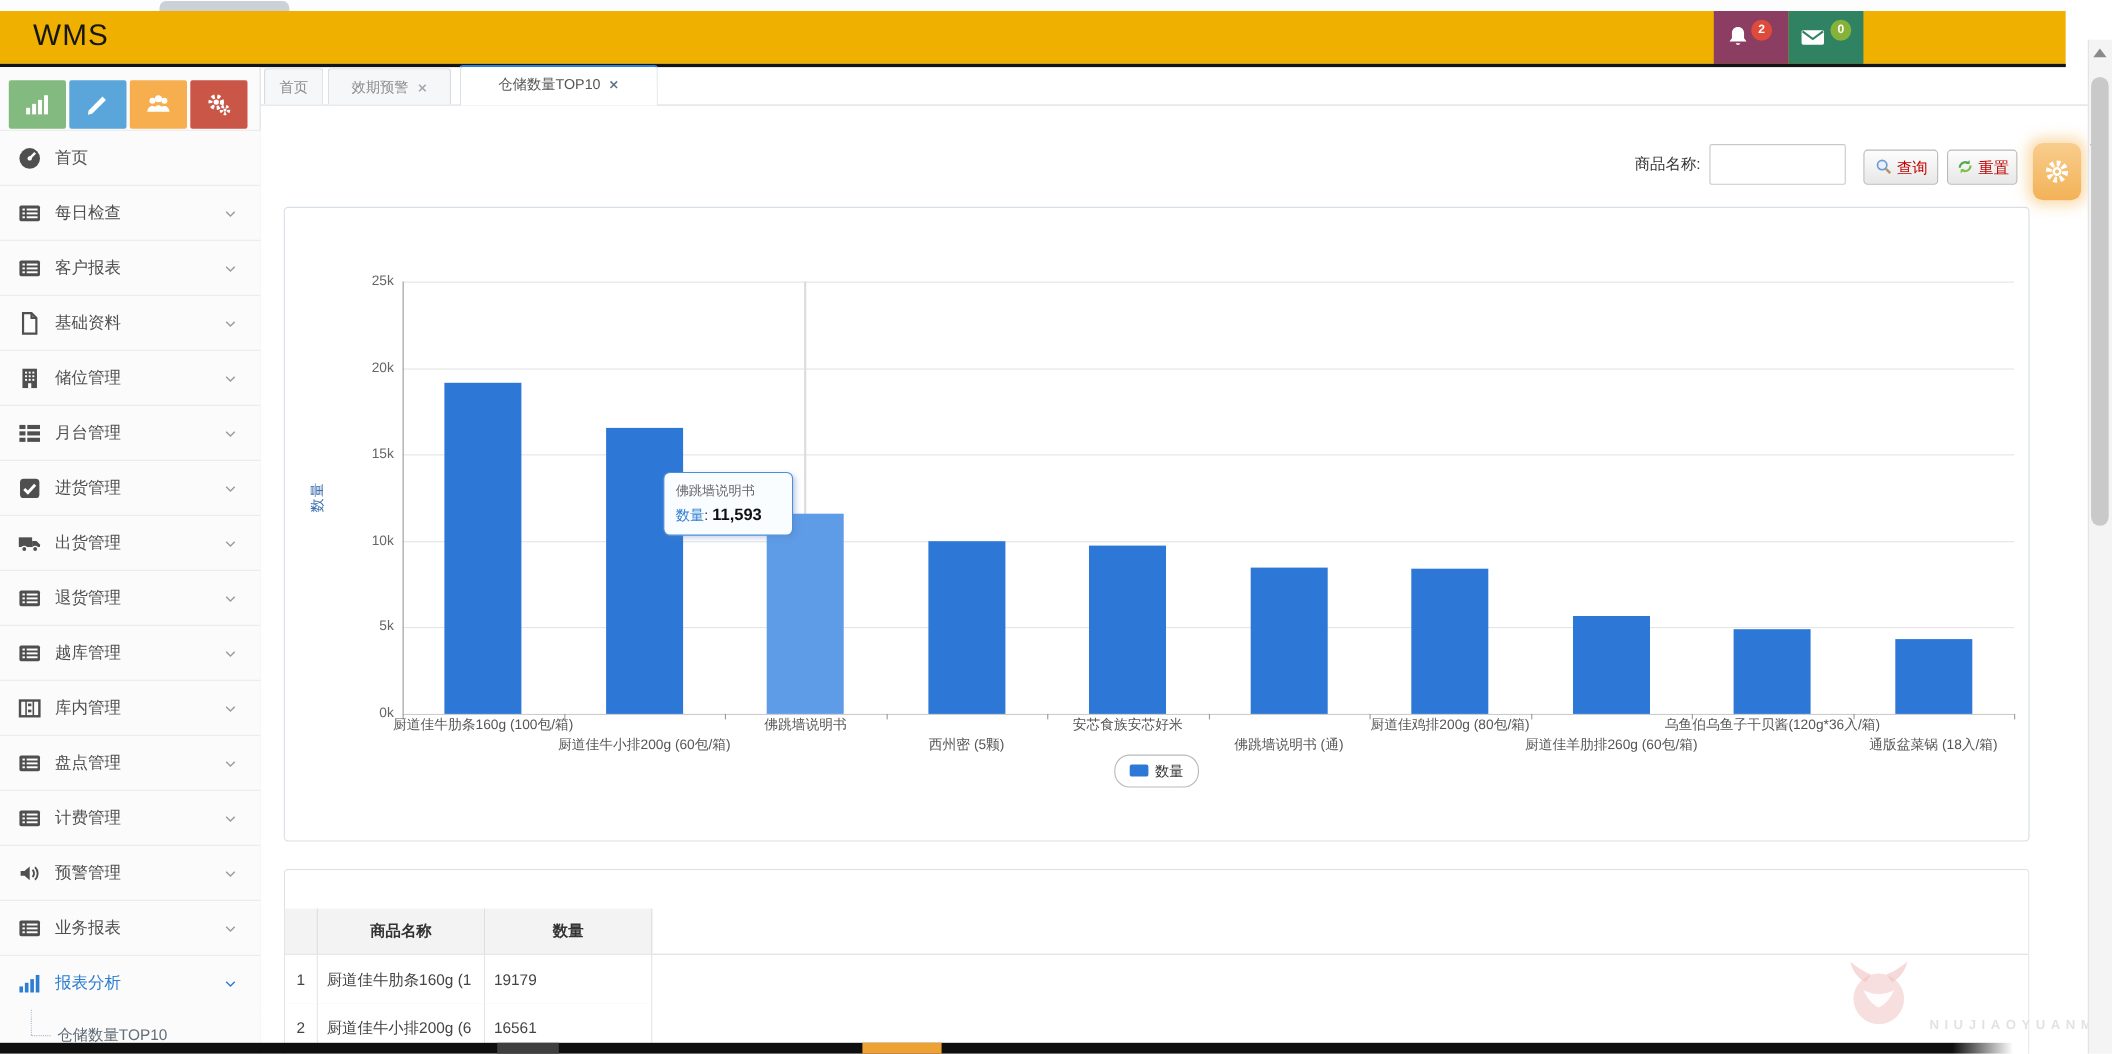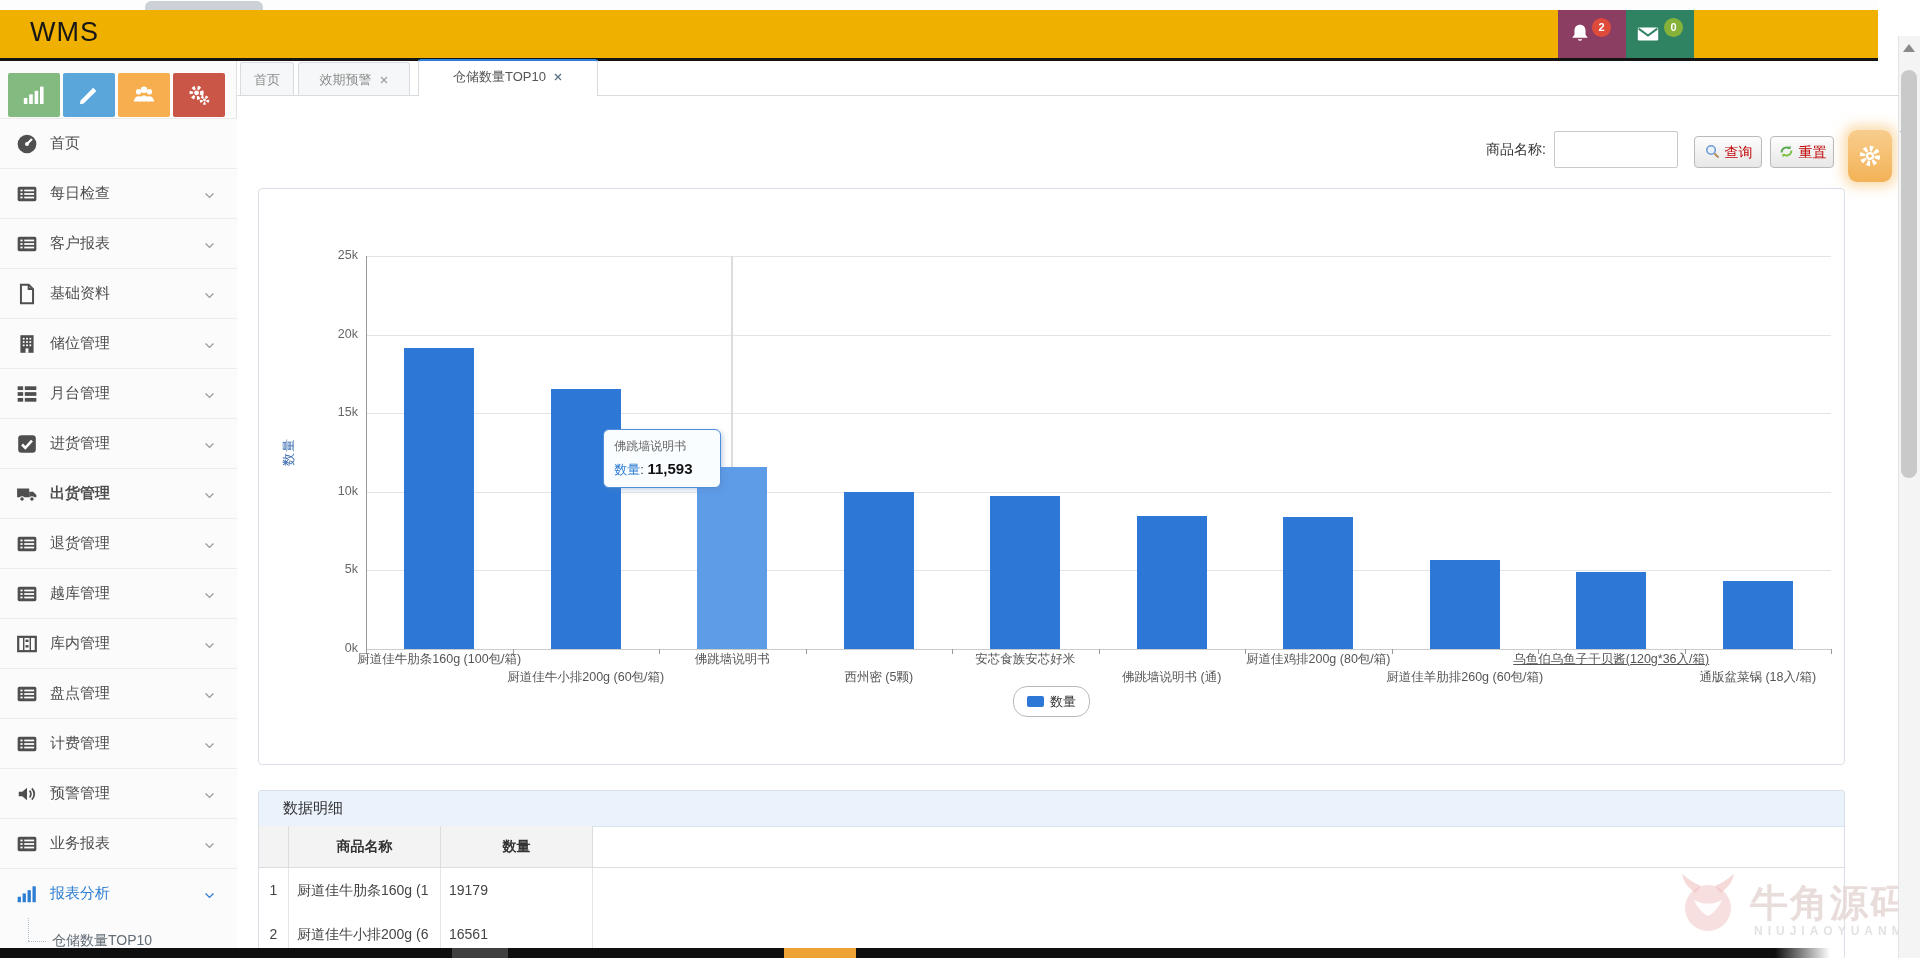--- a/index.html
+++ b/index.html
@@ -244,21 +244,21 @@
         <div class="menu-row" style="top: 357px;">
           <span class="menu-ic"><svg viewBox="0 0 20 20" width="22" height="22" style="color:#4f4f4f">
               <rect x="2" y="2" width="16" height="16" rx="3" fill="currentColor"></rect>
               <path d="M5.5 10.5l3 3 6-6.5" stroke="#fff" stroke-width="2.4" fill="none"></path>
             </svg></span>
           <span class="menu-label">进货管理</span>
           <span class="menu-chev"><svg viewBox="0 0 20 20" width="13" height="13" style="color:#9b9b9b">
               <path d="M4 7l6 6 6-6" fill="none" stroke="currentColor" stroke-width="2"></path>
             </svg></span>
         </div>
-        <div class="menu-row" style="top: 407px; font-weight: bold;">
+        <div class="menu-row" style="top: 407px;">
           <span class="menu-ic"><svg viewBox="0 0 20 20" width="22" height="22" style="color:#4f4f4f">
               <rect x="1" y="5" width="11" height="8" fill="currentColor"></rect>
               <path d="M12 8h3.6l2.9 3v2H12z" fill="currentColor"></path>
               <circle cx="5.5" cy="14.6" r="2.1" fill="currentColor" stroke="#fbfbfb" stroke-width="1"></circle>
               <circle cx="14.5" cy="14.6" r="2.1" fill="currentColor" stroke="#fbfbfb" stroke-width="1"></circle>
             </svg></span>
           <span class="menu-label">出货管理</span>
           <span class="menu-chev"><svg viewBox="0 0 20 20" width="13" height="13" style="color:#9b9b9b">
               <path d="M4 7l6 6 6-6" fill="none" stroke="currentColor" stroke-width="2"></path>
             </svg></span>
@@ -464,29 +464,26 @@
       <div class="xlab" style="position: absolute; left: 619.75px; top: 480px;">西州密 (5颗)</div>
       <div class="bar" style="position: absolute; left: 731.25px; top: 307px; width: 70px; height: 153px; background: rgb(45, 120, 214);"></div>
       <div class="xlab" style="position: absolute; left: 766.25px; top: 462px;">安芯食族安芯好米</div>
       <div class="bar" style="position: absolute; left: 877.75px; top: 327px; width: 70px; height: 133px; background: rgb(45, 120, 214);"></div>
       <div class="xlab" style="position: absolute; left: 912.75px; top: 480px;">佛跳墙说明书 (通)</div>
       <div class="bar" style="position: absolute; left: 1024.25px; top: 328px; width: 70px; height: 132px; background: rgb(45, 120, 214);"></div>
       <div class="xlab" style="position: absolute; left: 1059.25px; top: 462px;">厨道佳鸡排200g (80包/箱)</div>
       <div class="bar" style="position: absolute; left: 1170.75px; top: 371px; width: 70px; height: 89px; background: rgb(45, 120, 214);"></div>
       <div class="xlab" style="position: absolute; left: 1205.75px; top: 480px;">厨道佳羊肋排260g (60包/箱)</div>
       <div class="bar" style="position: absolute; left: 1317.25px; top: 383px; width: 70px; height: 77px; background: rgb(45, 120, 214);"></div>
-      <div class="xlab" style="position: absolute; left: 1352.25px; top: 462px; text-decoration: underline;">乌鱼伯乌鱼子干贝酱(120g*36入/箱)</div>
+      <div class="xlab" style="position: absolute; left: 1352.25px; top: 462px;">乌鱼伯乌鱼子干贝酱(120g*36入/箱)</div>
       <div class="bar" style="position: absolute; left: 1463.75px; top: 392px; width: 70px; height: 68px; background: rgb(45, 120, 214);"></div>
       <div class="xlab" style="position: absolute; left: 1498.75px; top: 480px;">通版盆菜锅 (18入/箱)</div>
     </div>
 
   <div id="detail-panel" class="abs panel">
-    <div class="panel-hd">
-      <span class="ttl">数据明细</span>
-    </div>
     <div id="detail-table"></div>
   <div class="th" style="position: absolute; left: 0px; top: 35px; width: 30px; height: 41px; line-height: 41px;"></div>
       <div class="th" style="position: absolute; left: 30px; top: 35px; width: 152px; height: 41px; line-height: 41px;">商品名称</div>
       <div class="th" style="position: absolute; left: 182px; top: 35px; width: 152px; height: 41px; line-height: 41px;">数量</div>
       <div style="position: absolute; left: 0px; top: 76px; width: 1585px; height: 1px; background: rgb(221, 221, 221);"></div>
       <div class="td" style="position: absolute; left: 0px; top: 77px; width: 30px; height: 44px; line-height: 44px; text-align: center;">1</div>
       <div class="td" style="position: absolute; left: 30px; top: 77px; width: 152px; height: 44px; line-height: 44px; text-align: left; padding-left: 8px;">厨道佳牛肋条160g (1</div>
       <div class="td" style="position: absolute; left: 182px; top: 77px; width: 152px; height: 44px; line-height: 44px; text-align: left; padding-left: 8px;">19179</div>
       <div style="position: absolute; left: 0px; top: 121px; width: 334px; height: 1px; background: rgb(229, 229, 229);"></div>
       <div class="td" style="position: absolute; left: 0px; top: 121px; width: 30px; height: 44px; line-height: 44px; text-align: center;">2</div>
@@ -497,21 +494,20 @@
 
   <div id="watermark" class="abs">
     <span id="wm-logo" class="abs">
       <svg viewBox="0 0 64 64" width="64" height="64">
           <path d="M6 4c2 9 7 15 14 19l5-7C18 13 12 9 6 4z" fill="#f3c9c9" opacity=".8"></path>
           <path d="M58 4c-2 9-7 15-14 19l-5-7c7-3 13-7 19-12z" fill="#f3c9c9" opacity=".8"></path>
           <circle cx="32" cy="38" r="23" fill="#efb9b9" opacity=".55"></circle>
           <path d="M18 30c4 9 9 13.5 14 16 5-2.5 10-7 14-16-4.5 2.5-9 3.6-14 3.6S22.5 32.5 18 30z" fill="#fff" opacity=".9"></path>
         </svg>
     </span>
-    <span id="wm-text" class="abs">牛角源码</span>
     <span id="wm-sub" class="abs">NIUJIAOYUANMA</span>
   </div>
 
   <div id="taskbar" class="abs">
     <div id="task-gray" class="abs"></div>
     <div id="task-orange" class="abs"></div>
   </div>
 
   <div id="scroll-track" class="abs"></div>
   <div class="abs scroll-arrow" style="left:1903px;top:44px;"></div>

